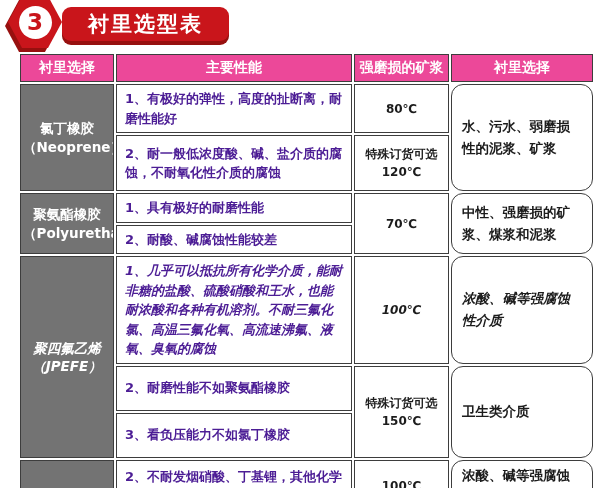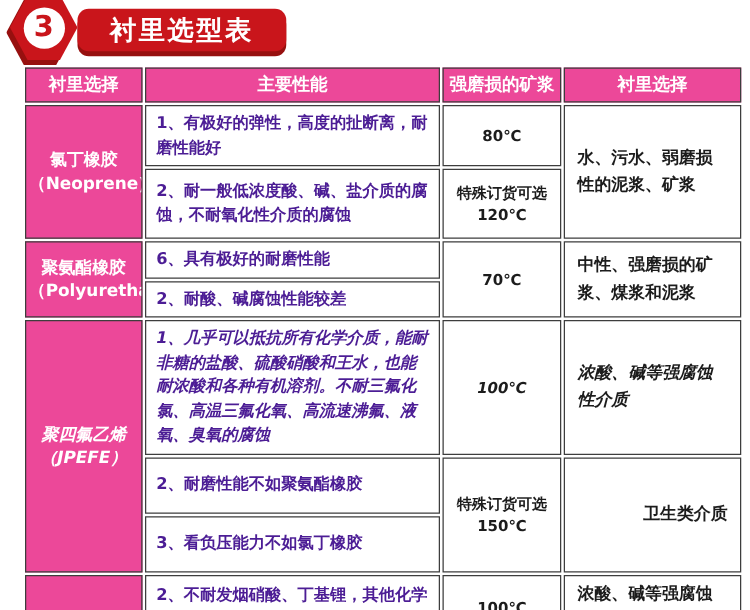--- a/index.html
+++ b/index.html
@@ -33,36 +33,36 @@
     margin-left:18px;width:567px;
     border-collapse:separate;border-spacing:2px;background:#ffffff;
     table-layout:fixed;
   }
   .sel td,.sel th{border:1px solid #3d3d3d;box-sizing:border-box;overflow:hidden;}
   .sel th{
     background:#ec4899;color:#ffffff;font-size:14px;font-weight:bold;
     height:28px;text-align:center;padding:2px 2px;
   }
   td.lining{
-    background:#ec4899;color:#ffffff;font-weight:bold;text-align:center;
+    background:#737373;color:#ffffff;font-weight:bold;text-align:center;
     font-size:13.5px;line-height:1.35;padding:2px;
   }
   td.perf{
     font-size:13px;font-weight:600;color:#4c1d95;line-height:1.5;
     padding:4px 8px;text-align:left;vertical-align:middle;
   }
   td.temp{
     font-size:12px;font-weight:600;color:#1c1c1c;text-align:center;
     white-space:pre-line;line-height:1.5;padding:2px;vertical-align:middle;
   }
   td.range{
     font-size:13.5px;font-weight:600;color:#1c1c1c;line-height:1.6;
-    padding:4px 10px;text-align:left;vertical-align:middle;
+    padding:4px 10px;text-align:left;vertical-align:middle;border-radius:12px;
   }
-  td.range.center{text-align:right;}
+  td.range.center{text-align:left;}
   tr.h44 td{height:44px;} tr.h54 td{height:56px;} tr.h28 td{height:28px;}
   tr.h96 td{height:96px;font-style:italic;} tr.h32 td{height:45px;} tr.h44b td{height:44px;}
 </style>
 </head>
 <body>
 
 <div class="hdr">
   <div class="badge-wrap">
     <div class="hex shadow" style="background:#97100f;"></div>
     <div class="hex main" style="background:#c9151b;">
@@ -106,21 +106,21 @@
       <td class="perf">2、耐一般低浓度酸、碱、盐介质的腐蚀，不耐氧化性介质的腐蚀</td>
       <td class="temp">特殊订货可选
 120℃</td>
     </tr>
 
     <tr class="h28">
       <td class="lining" rowspan="2">
         <div>聚氨酯橡胶</div>
         <div>（Polyurethane）</div>
       </td>
-      <td class="perf">6、具有极好的耐磨性能</td>
+      <td class="perf">1、具有极好的耐磨性能</td>
       <td class="temp" rowspan="2">70℃</td>
       <td class="range" rowspan="2">中性、强磨损的矿浆、煤浆和泥浆</td>
     </tr>
     <tr class="h28">
       <td class="perf">2、耐酸、碱腐蚀性能较差</td>
     </tr>
 
     <tr class="h96">
       <td class="lining" rowspan="3">
         <div>聚四氟乙烯</div>

